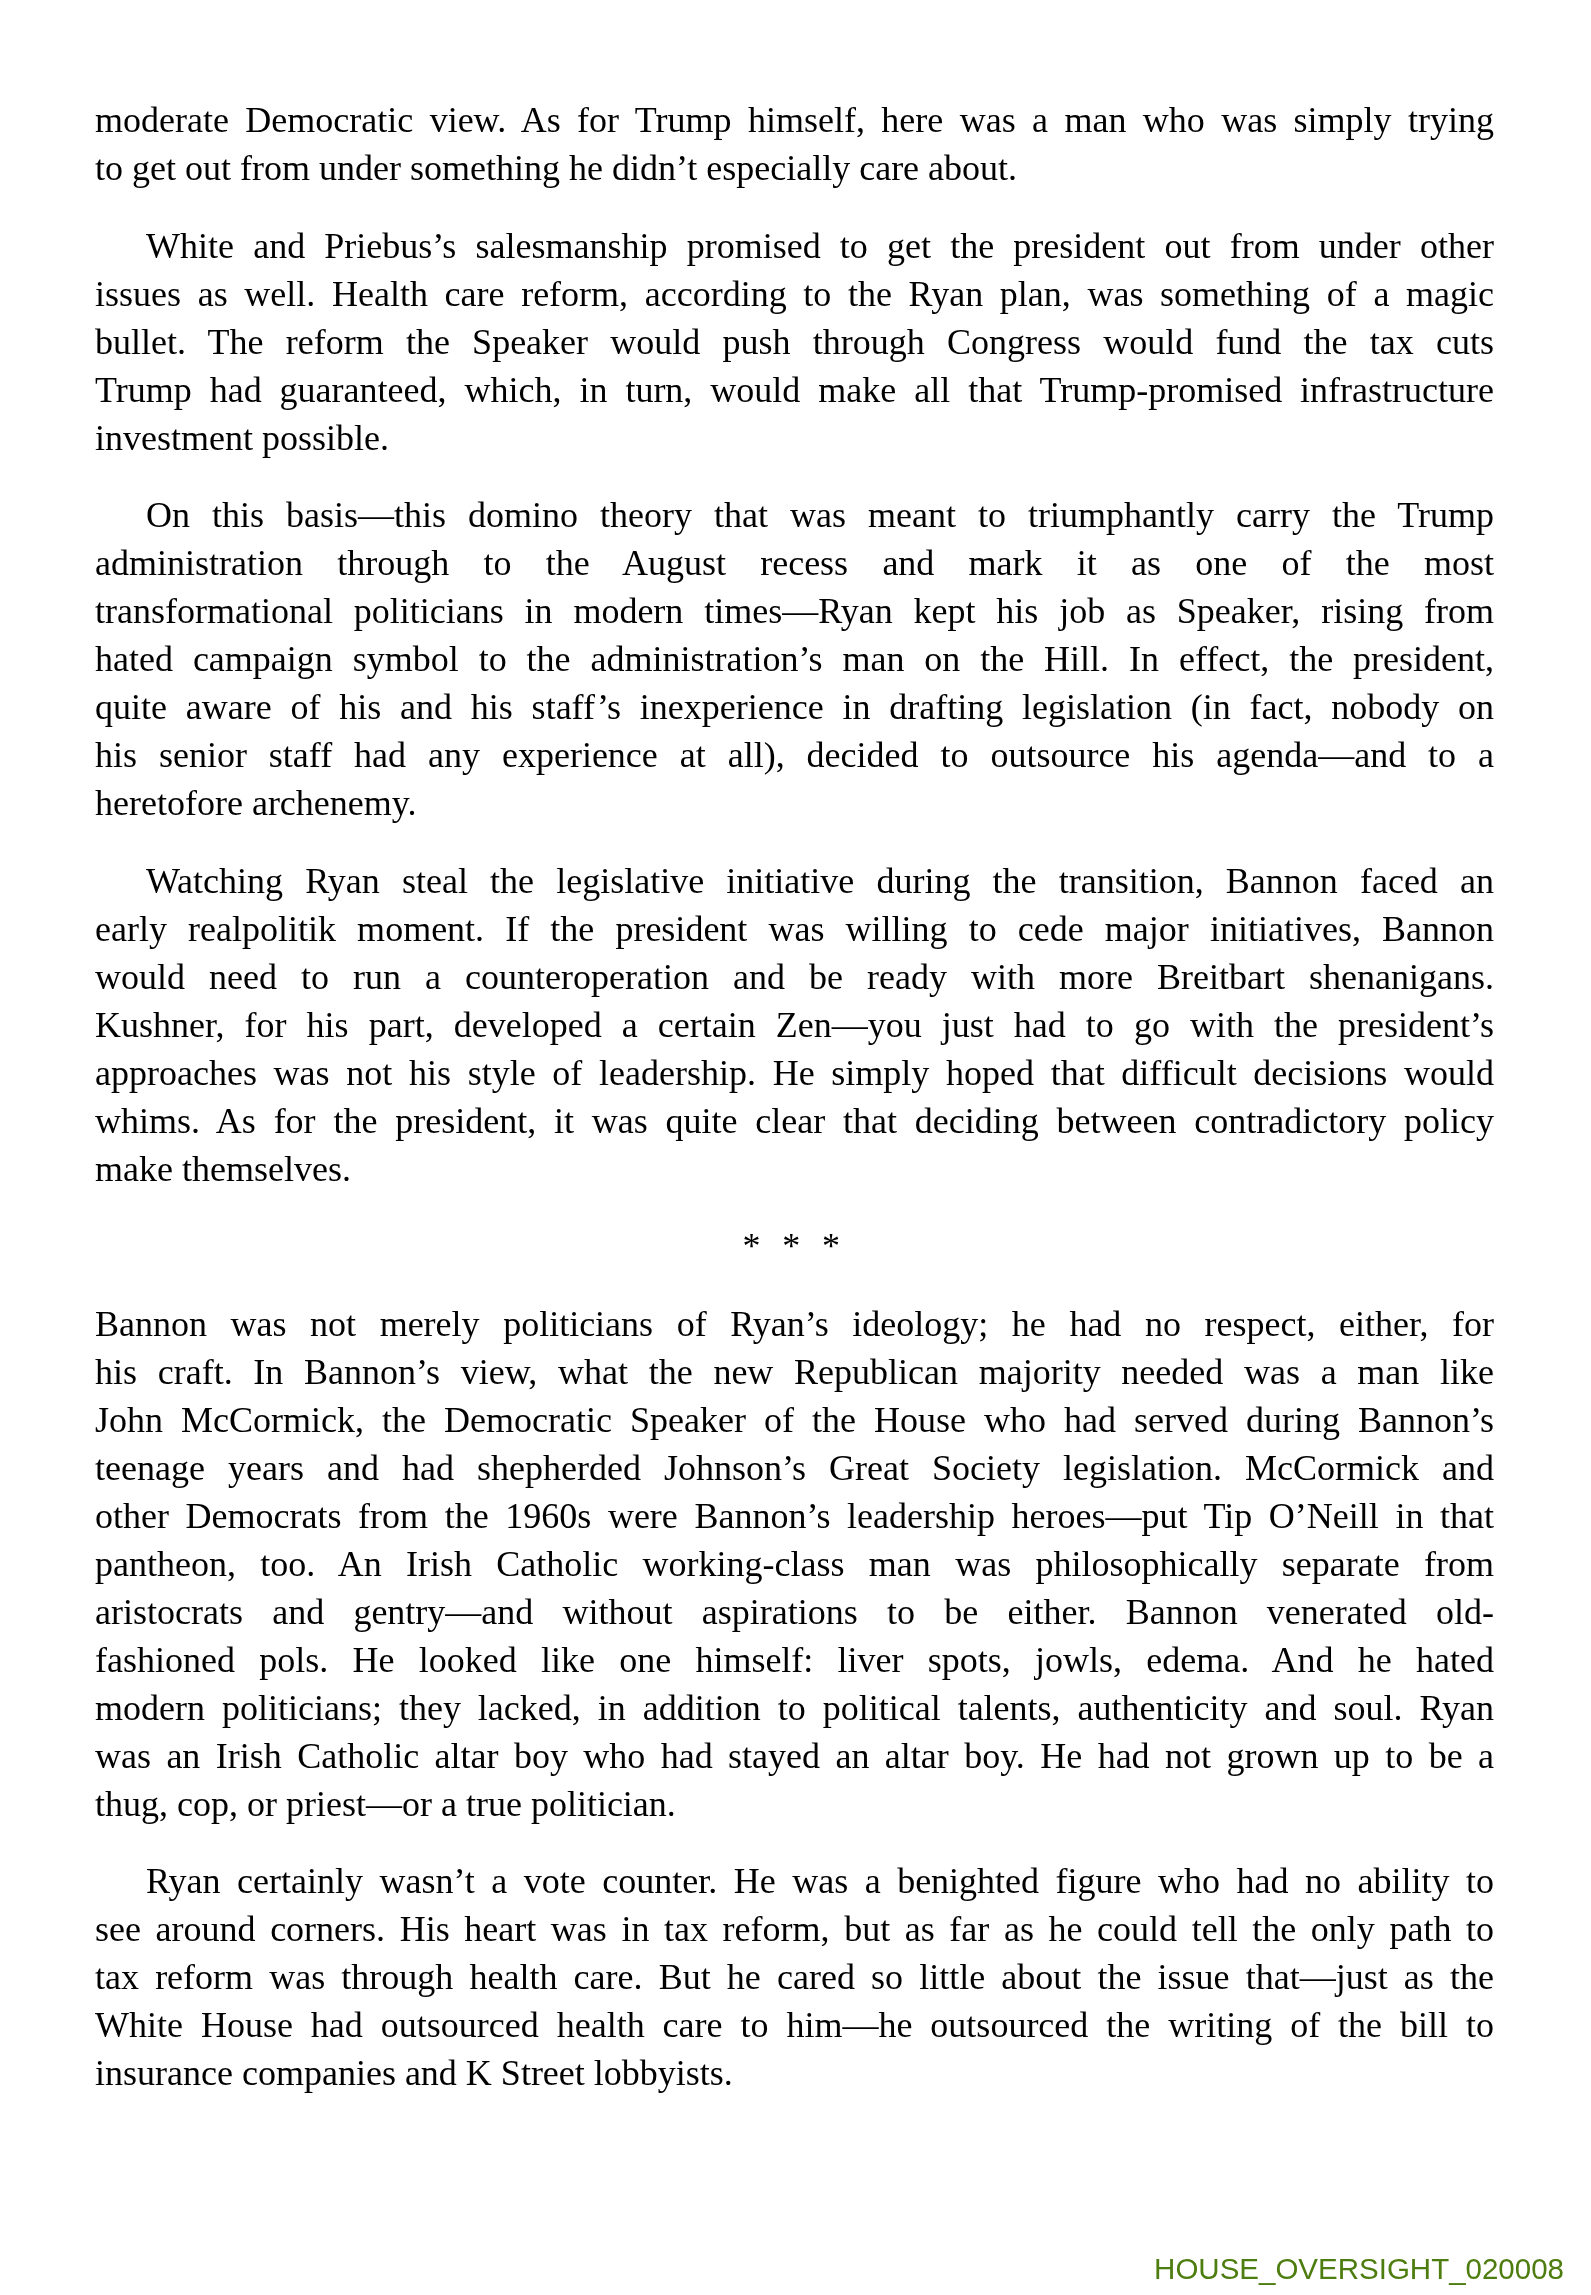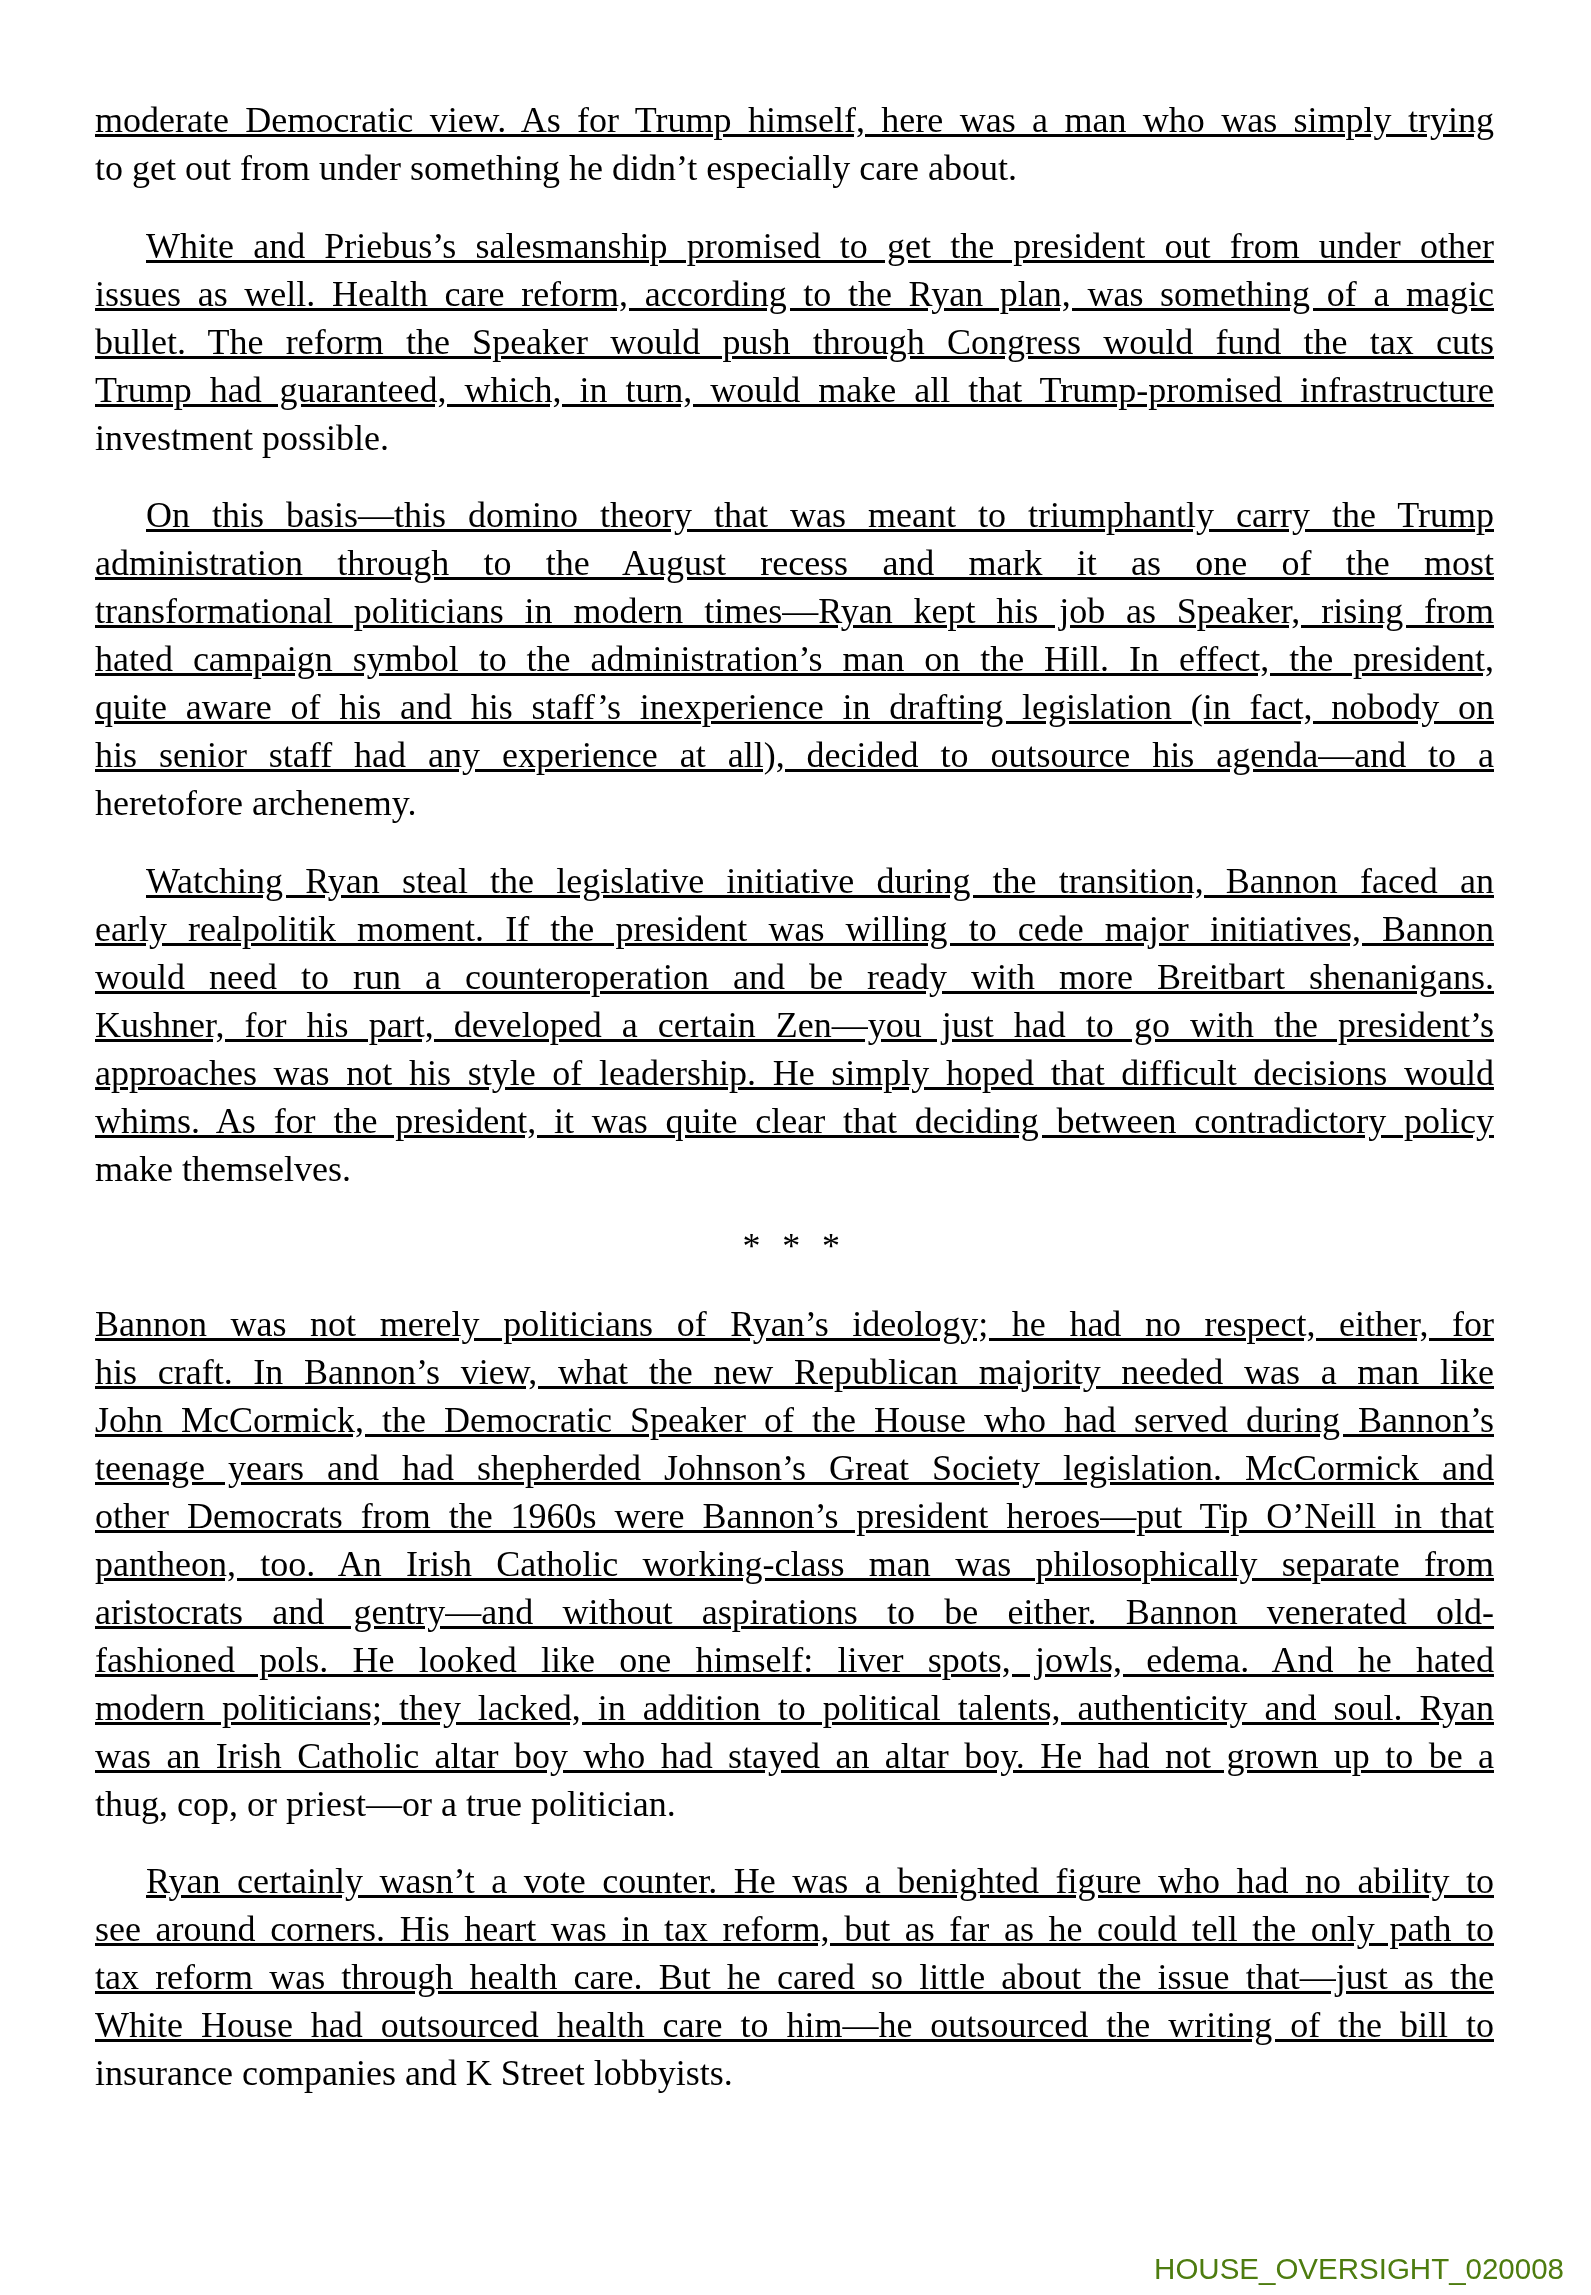--- a/index.html
+++ b/index.html
@@ -31,21 +31,20 @@
   }
   .para.indent .line:first-child {
     text-indent: 51px;
   }
   .line {
     display: block;
     text-align: justify;
   }
   .line.just {
     text-align-last: justify;
-    text-decoration: underline;
   }
   .separator {
     margin: 0 0 29.5px 0;
     text-align: center;
     letter-spacing: 6.4px;
     font-size: 36px;
     line-height: 48px;
   }
   .bates {
     position: absolute;
@@ -90,21 +89,21 @@
         <span class="line just">approaches was not his style of leadership. He simply hoped that difficult decisions would</span>
         <span class="line just">whims. As for the president, it was quite clear that deciding between contradictory policy</span>
         <span class="line">make themselves.</span>
       </p>
       <div class="separator">* * *</div>
       <p class="para">
         <span class="line just">Bannon was not merely politicians of Ryan’s ideology; he had no respect, either, for</span>
         <span class="line just">his craft. In Bannon’s view, what the new Republican majority needed was a man like</span>
         <span class="line just">John McCormick, the Democratic Speaker of the House who had served during Bannon’s</span>
         <span class="line just">teenage years and had shepherded Johnson’s Great Society legislation. McCormick and</span>
-        <span class="line just">other Democrats from the 1960s were Bannon’s president heroes—put Tip O’Neill in that</span>
+        <span class="line just">other Democrats from the 1960s were Bannon’s leadership heroes—put Tip O’Neill in that</span>
         <span class="line just">pantheon, too. An Irish Catholic working-class man was philosophically separate from</span>
         <span class="line just">aristocrats and gentry—and without aspirations to be either. Bannon venerated old-</span>
         <span class="line just">fashioned pols. He looked like one himself: liver spots, jowls, edema. And he hated</span>
         <span class="line just">modern politicians; they lacked, in addition to political talents, authenticity and soul. Ryan</span>
         <span class="line just">was an Irish Catholic altar boy who had stayed an altar boy. He had not grown up to be a</span>
         <span class="line">thug, cop, or priest—or a true politician.</span>
       </p>
       <p class="para indent">
         <span class="line just">Ryan certainly wasn’t a vote counter. He was a benighted figure who had no ability to</span>
         <span class="line just">see around corners. His heart was in tax reform, but as far as he could tell the only path to</span>

